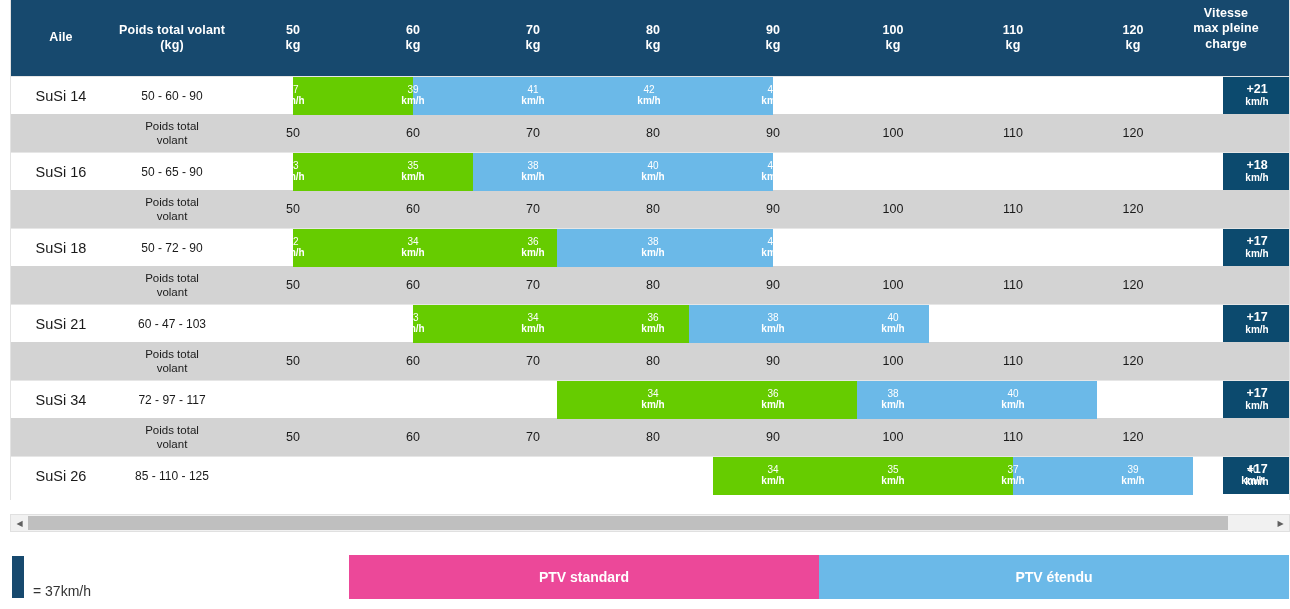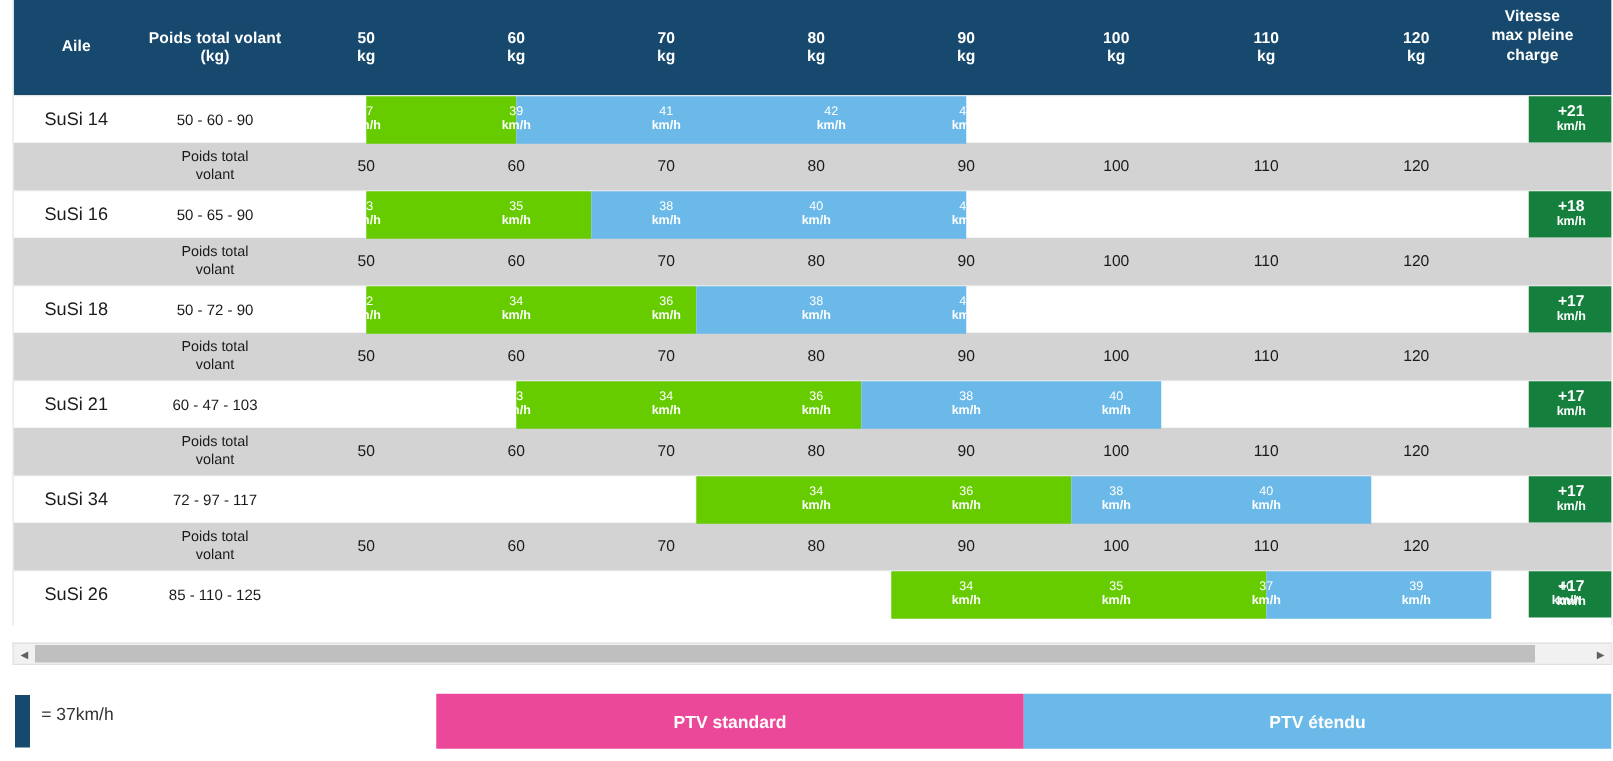--- a/index.html
+++ b/index.html
@@ -61,21 +61,21 @@
   .seg.ext  { background: #6bb9e8; }
   .cellval {
     position: absolute; top: 0; height: 38px; width: 120px;
     display: flex; flex-direction: column; align-items: center;
     justify-content: center; color: #ffffff; line-height: 1.08;
     pointer-events: none;
   }
   .cellval .v  { font-size: 10px; font-weight: normal; }
   .cellval .u  { font-size: 10px; font-weight: bold; }
   .cell-vmax {
-    width: 68px; background: #15803d; color:#fff;
+    width: 68px; background: #0c4a6e; color:#fff;
     display: flex; flex-direction: column; align-items: center;
     justify-content: center; line-height: 1.08;
   }
   .cell-vmax .v { font-size: 12.5px; font-weight: bold; }
   .cell-vmax .u { font-size: 10px; font-weight: bold; }
 
   
   .row-scale {
     display: flex; height: 38px; background: #d3d3d3; color: #1a1a1a;
   }
@@ -107,21 +107,21 @@
     background: #bfbfbf;
   }
 
   
   .legend { position: absolute; left: 0; top: 552px; width: 1290px; height: 50px; }
   .lg-swatch {
     position:absolute; left: 12px; top: 4px; width: 12px; height: 42px;
     background: #17496e;
   }
   .lg-text {
-    position:absolute; left: 33px; top: 11px;
+    position:absolute; left: 33px; top: 31px;
     font-size: 14px; color: #333;
   }
   .lg-bar {
     position:absolute; top: 3px; height: 44px;
     display:flex; align-items:center; justify-content:center;
     color: #ffffff; font-size: 14px; font-weight: bold;
   }
   .lg-std { left: 349px; width: 470px; background: #ec4899; }
   .lg-ext { left: 819px; width: 470px; background: #6bb9e8; }
 </style>
@@ -199,21 +199,21 @@
                 <span class="u">km/h</span>
               </div>
               <div class="cellval" style="left: 120px;">
                 <span class="v">39</span>
                 <span class="u">km/h</span>
               </div>
               <div class="cellval" style="left: 240px;">
                 <span class="v">41</span>
                 <span class="u">km/h</span>
               </div>
-              <div class="cellval" style="left: 372px; justify-content: center;">
+              <div class="cellval" style="left: 356px; justify-content: center;">
                 <span class="v">42</span>
                 <span class="u">km/h</span>
               </div>
               <div class="cellval" style="left: 480px;">
                 <span class="v">43</span>
                 <span class="u">km/h</span>
               </div>
             </div>
             <div class="cell-vmax">
               <span class="v">+21</span>

